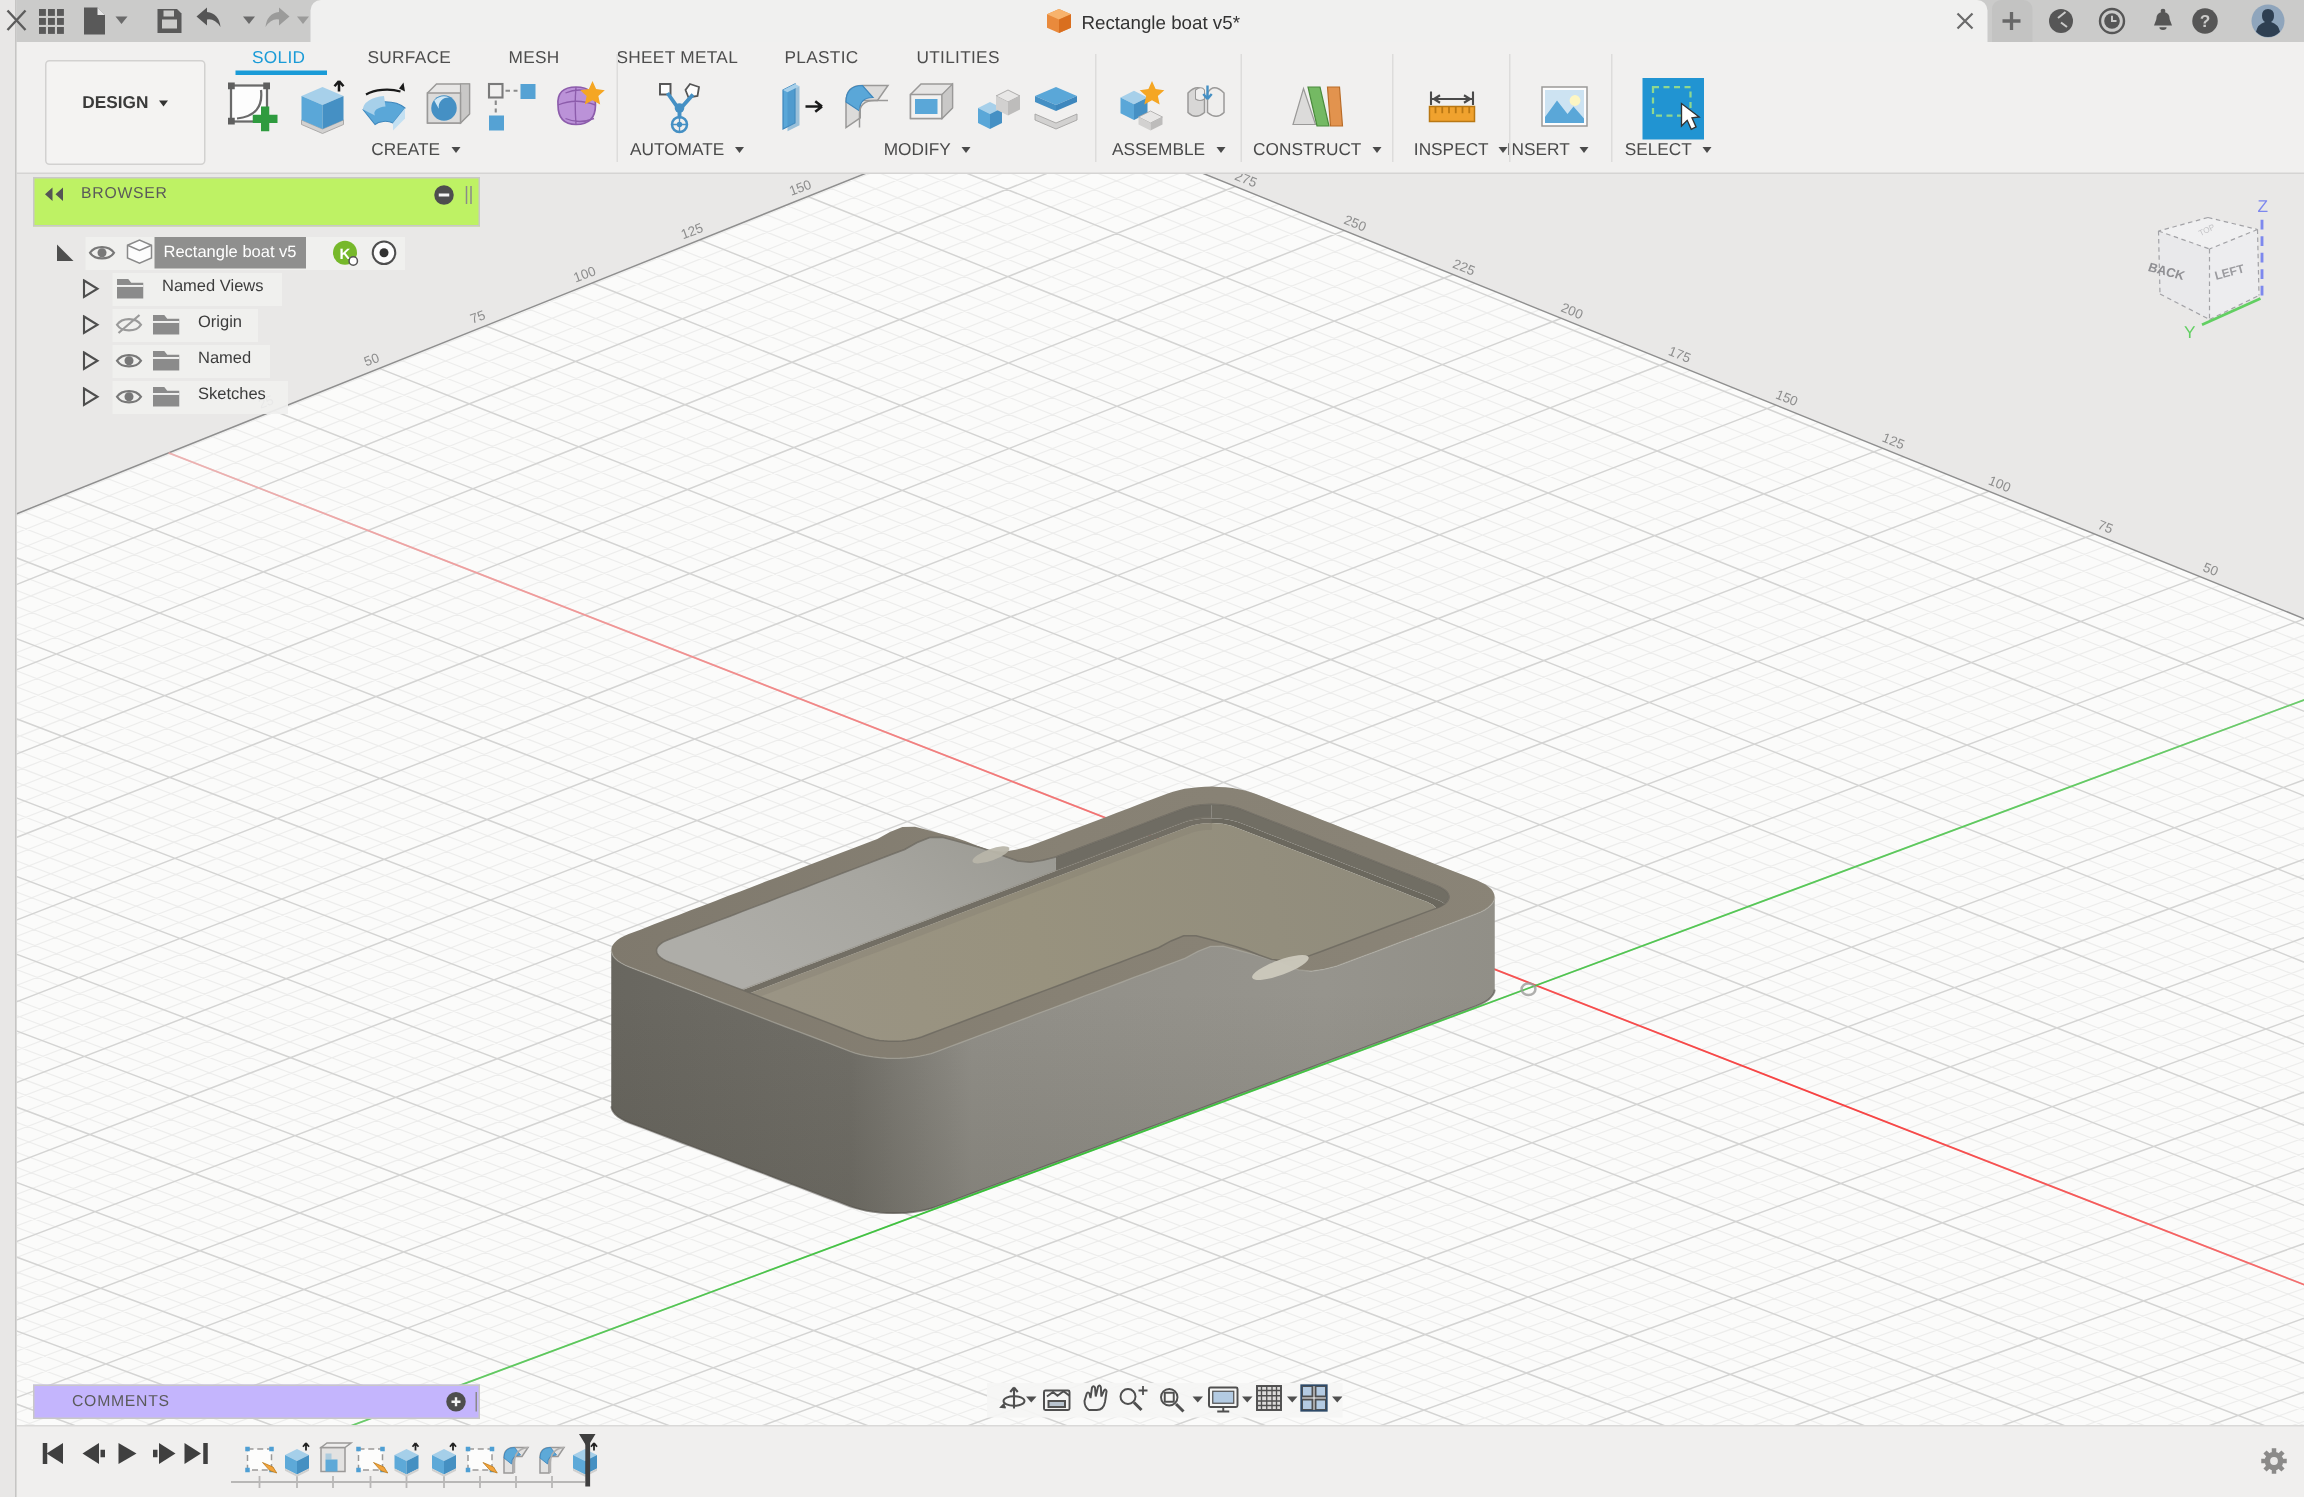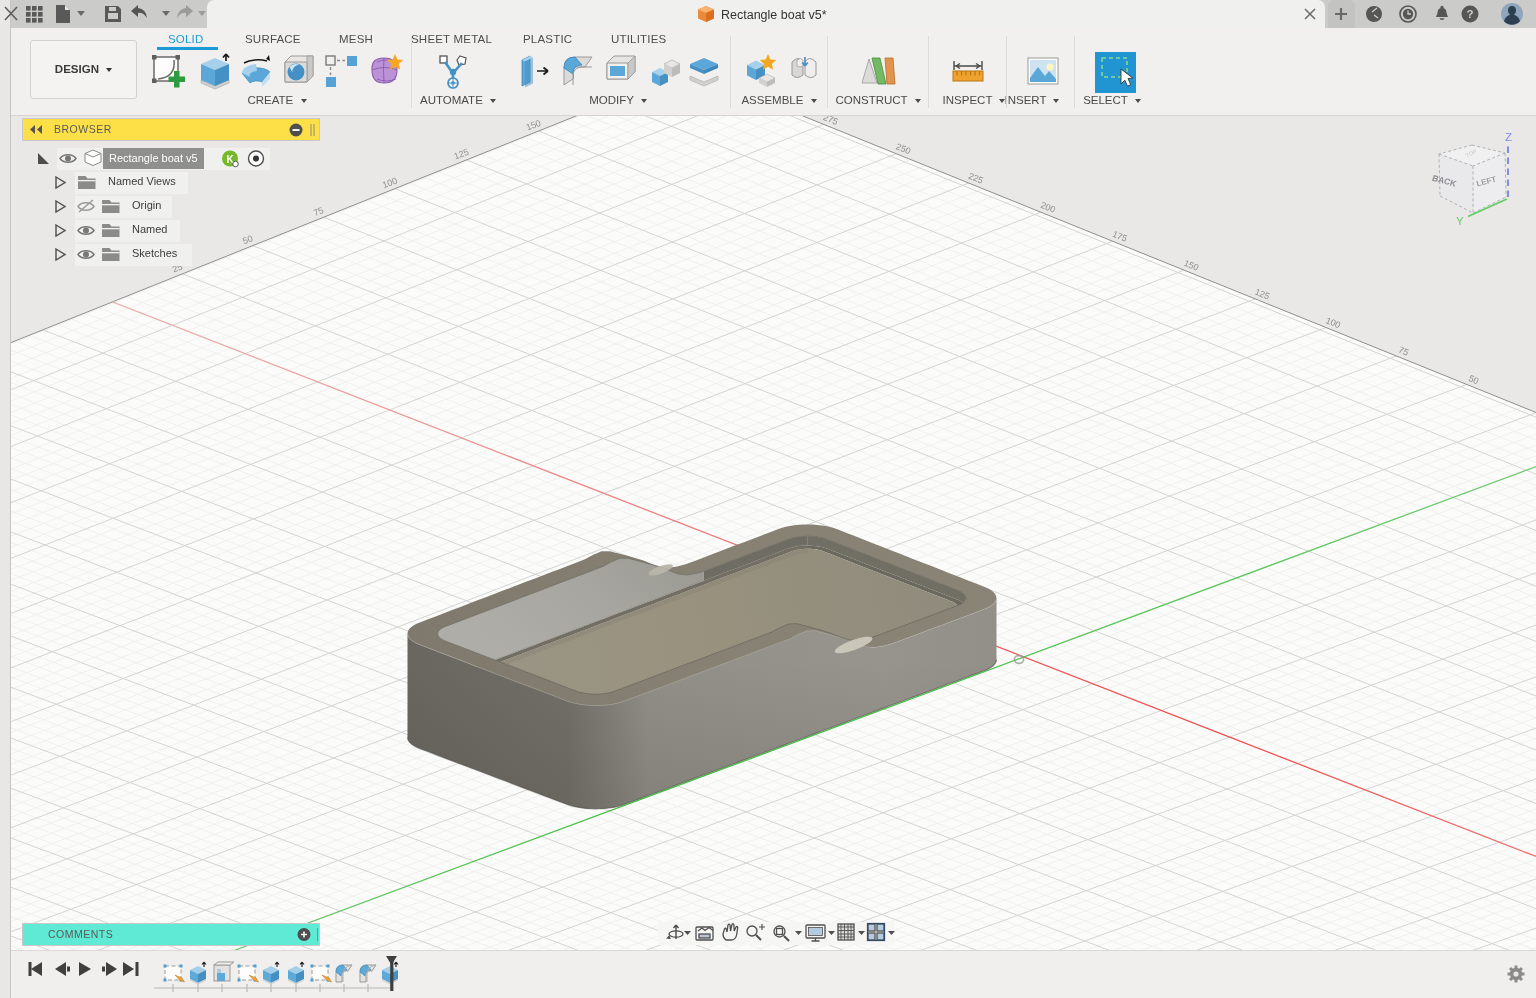--- a/index.html
+++ b/index.html
@@ -3,32 +3,32 @@
 *{margin:0;padding:0;box-sizing:border-box}
 html,body{width:1536px;height:998px;overflow:hidden;font-family:"Liberation Sans",sans-serif;background:#e9e8e7;position:relative}
 .abs{position:absolute}
 
 #titlebar{position:absolute;left:0;top:0;width:1536px;height:28px;background:#cbcbca}
 #titletab{position:absolute;left:207px;top:0;width:1118px;height:28px;background:#f0f0ef;border-radius:7px 7px 0 0}
 #plustab{position:absolute;left:1328px;top:0;width:27px;height:28px;background:#c3c3c2;border-radius:6px 6px 0 0}
 #leftstrip{position:absolute;left:0;top:0;width:11px;height:998px;background:#e8e7e6;border-right:1px solid #c6c5c4;z-index:5}
 
 #toolbar{position:absolute;left:11px;top:28px;width:1525px;height:88px;background:#f1f0ef;border-bottom:1px solid #d5d4d3}
-#designbtn{position:absolute;left:19px;top:12px;width:107px;height:59px;background:#f4f3f2;border:1px solid #d2d1d0;border-radius:3px;color:#3a3a3a;font-size:11.5px;font-weight:bold;text-align:center;line-height:57px}
+#designbtn{position:absolute;left:19px;top:12px;width:107px;height:70px;background:#f4f3f2;border:1px solid #d2d1d0;border-radius:3px;color:#3a3a3a;font-size:11.5px;font-weight:bold;text-align:center;line-height:57px}
 .tabt{position:absolute;top:5px;font-size:11.5px;color:#4d4d4d;letter-spacing:0.2px}
 .grpl{position:absolute;top:66px;font-size:11.5px;color:#4a4a4a;text-align:center}
 .sep{position:absolute;top:10px;height:88px;width:1px;background:#dddcdb;top:8px;height:72px}
 .car{display:inline-block;width:0;height:0;border-left:3.5px solid transparent;border-right:3.5px solid transparent;border-top:4px solid #4a4a4a;vertical-align:middle;margin-left:4px}
 
 #browser{position:absolute;left:22px;top:118px;width:298px;z-index:3}
-#bheader{width:298px;height:23px;background:#fde047;border:1px solid #c9c8c7;color:#5a5a5a;font-size:10.5px;line-height:21px;letter-spacing:0.5px}
+#bheader{width:298px;height:33px;background:#bef264;border:1px solid #c9c8c7;color:#5a5a5a;font-size:10.5px;line-height:21px;letter-spacing:0.5px}
 .brow{position:relative;height:24px;font-size:11px;color:#3c3c3c}
 .rowbg{position:absolute;top:1px;height:22px;background:rgba(240,240,239,0.92)}
 
-#comments{position:absolute;left:22px;top:923px;width:298px;height:23px;background:#5eead4;border:1px solid #c9c8c7;color:#5a5a5a;font-size:10.5px;line-height:21px;letter-spacing:0.5px;z-index:3}
+#comments{position:absolute;left:22px;top:923px;width:298px;height:23px;background:#c4b5fd;border:1px solid #c9c8c7;color:#5a5a5a;font-size:10.5px;line-height:21px;letter-spacing:0.5px;z-index:3}
 #navbar{position:absolute;left:658px;top:922px;width:237px;height:23px;background:rgba(245,245,244,0.93);z-index:3}
 #timeline{position:absolute;left:11px;top:950px;width:1525px;height:48px;background:#f0efee;border-top:1px solid #dad9d8;z-index:4}
 </style></head><body>
 <div id="leftstrip"></div>
 <svg width="1536" height="998" viewBox="0 0 1536 998" style="position:absolute;left:0;top:0">
 <defs>
 <clipPath id="vp">
         <rect x="11" y="116" width="1525" height="834"></rect>
       </clipPath>
 <clipPath id="grid">

